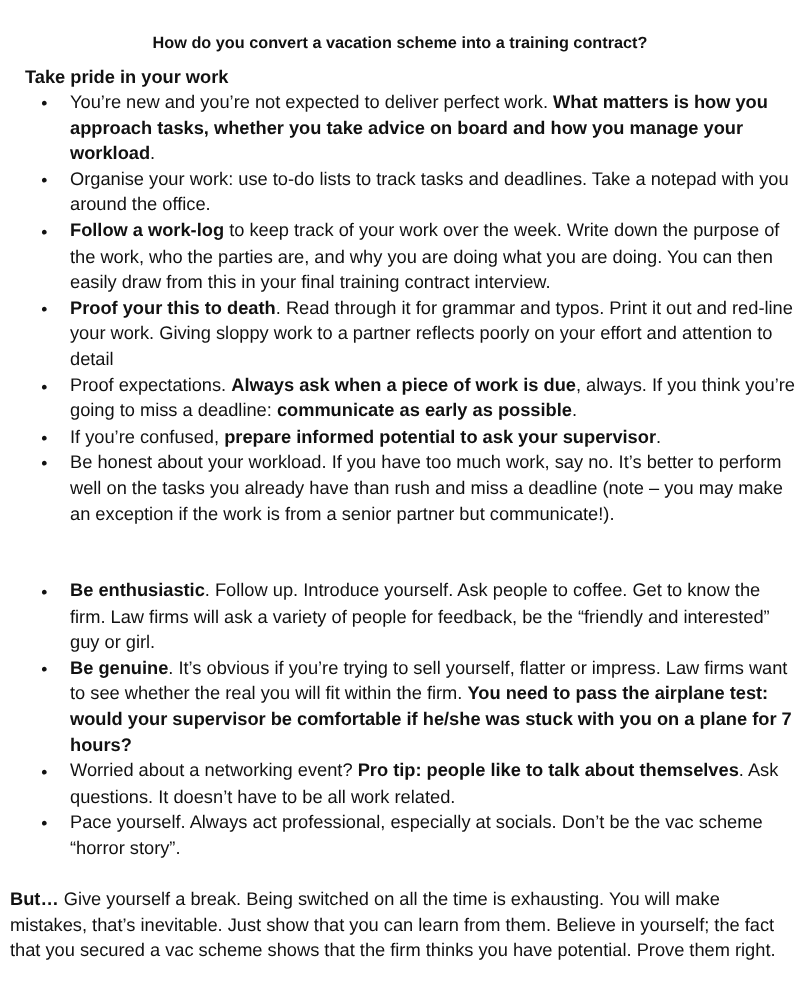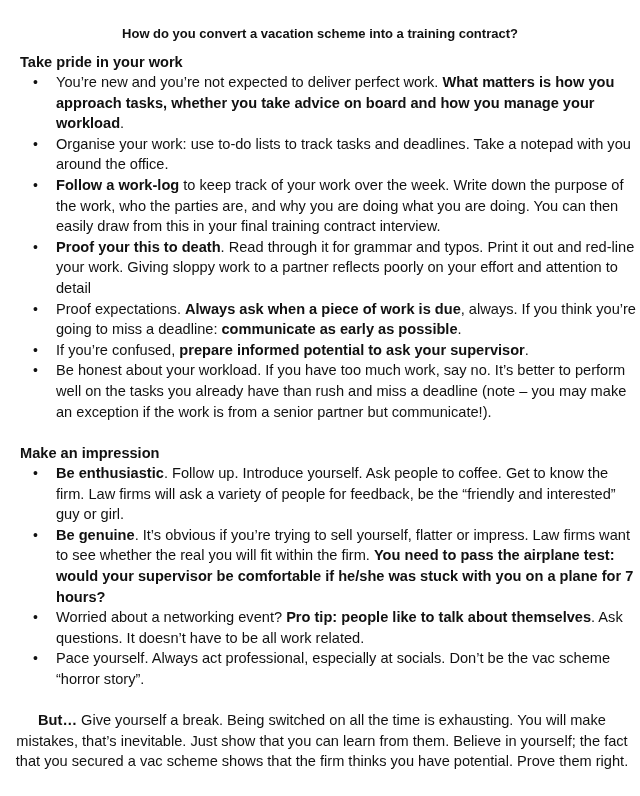--- a/index.html
+++ b/index.html
@@ -43,22 +43,21 @@
   <ul class="bullets" style="top:72px;">
       <li><span class="dot">•</span><span>You’re new and you’re not expected to deliver perfect work. </span><span class="b">What matters is how you approach tasks, whether you take advice on board and how you manage your workload</span><span>.</span></li>
       <li><span class="dot">•</span><span>Organise your work: use to-do lists to track tasks and deadlines. Take a notepad with you around the office.</span></li>
       <li><span class="dot">•</span><span class="b">Follow a work-log</span><span> to keep track of your work over the week. Write down the purpose of the work, who the parties are, and why you are doing what you are doing. You can then easily draw from this in your final training contract interview.</span></li>
       <li><span class="dot">•</span><span class="b">Proof your this to death</span><span>. Read through it for grammar and typos. Print it out and red-line your work. Giving sloppy work to a partner reflects poorly on your effort and attention to detail</span></li>
       <li><span class="dot">•</span><span>Proof expectations. </span><span class="b">Always ask when a piece of work is due</span><span>, always. If you think you’re going to miss a deadline: </span><span class="b">communicate as early as possible</span><span>.</span></li>
       <li><span class="dot">•</span><span>If you’re confused, </span><span class="b">prepare informed potential to ask your supervisor</span><span>.</span></li>
       <li><span class="dot">•</span><span>Be honest about your workload. If you have too much work, say no. It’s better to perform well on the tasks you already have than rush and miss a deadline (note – you may make an exception if the work is from a senior partner but communicate!).</span></li>
     </ul>
 
-  <div class="section-heading" style="top:443px;">Make an impression</div>
   <ul class="bullets" style="top:463px;">
       <li><span class="dot">•</span><span class="b">Be enthusiastic</span><span>. Follow up. Introduce yourself. Ask people to coffee. Get to know the firm. Law firms will ask a variety of people for feedback, be the “friendly and interested” guy or girl.</span></li>
       <li><span class="dot">•</span><span class="b">Be genuine</span><span>. It’s obvious if you’re trying to sell yourself, flatter or impress. Law firms want to see whether the real </span><span class="i">you</span><span> will fit within the firm. </span><span class="b">You need to pass the airplane test: would your supervisor be comfortable if he/she was stuck with you on a plane for 7 hours?</span></li>
       <li><span class="dot">•</span><span>Worried about a networking event? </span><span class="b">Pro tip: people like to talk about themselves</span><span>. Ask questions. It doesn’t have to be all work related.</span></li>
       <li><span class="dot">•</span><span>Pace yourself. Always act professional, especially at socials. Don’t be the vac scheme “horror story”.</span></li>
     </ul>
 
-  <div class="closing" style="top:710px;text-align:center;"><span class="b">But…</span><span> Give yourself a break. Being switched on all the time is exhausting. You will make mistakes, that’s inevitable. Just show that you can learn from them. Believe in yourself; the fact that you secured a vac scheme shows that the firm thinks you have potential. Prove them right.</span></div>
+  <div class="closing" style="top:710px;"><span class="b">But…</span><span> Give yourself a break. Being switched on all the time is exhausting. You will make mistakes, that’s inevitable. Just show that you can learn from them. Believe in yourself; the fact that you secured a vac scheme shows that the firm thinks you have potential. Prove them right.</span></div>
 </div>
 
 </body></html>

